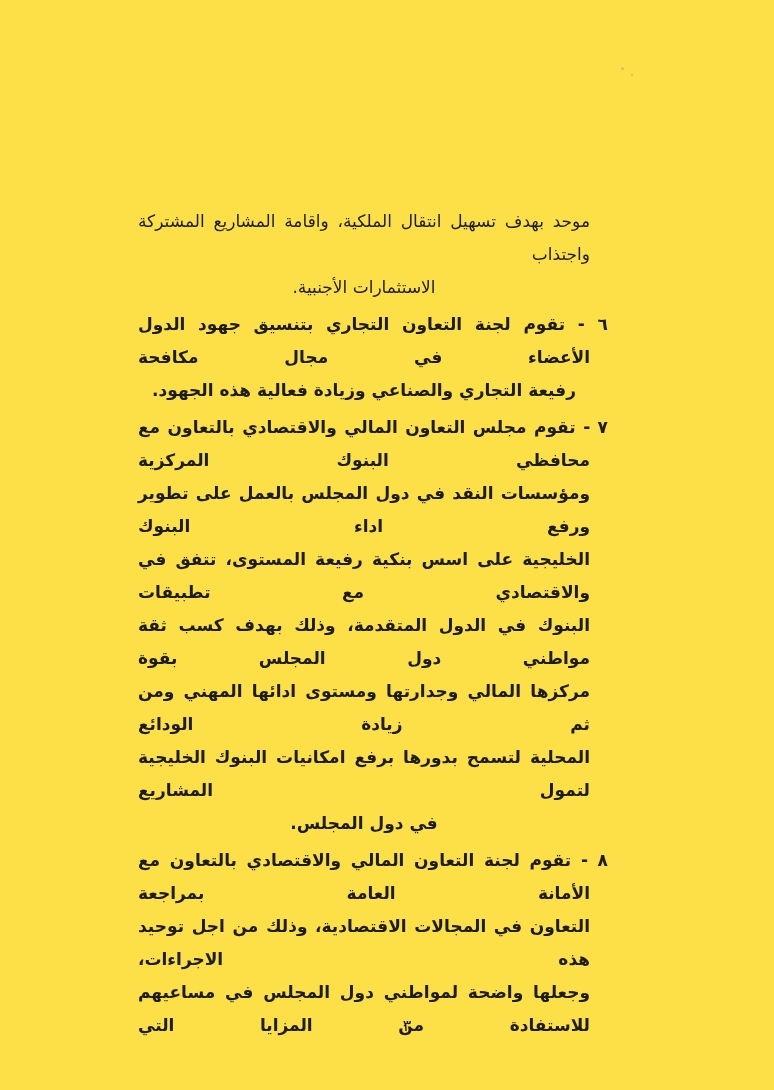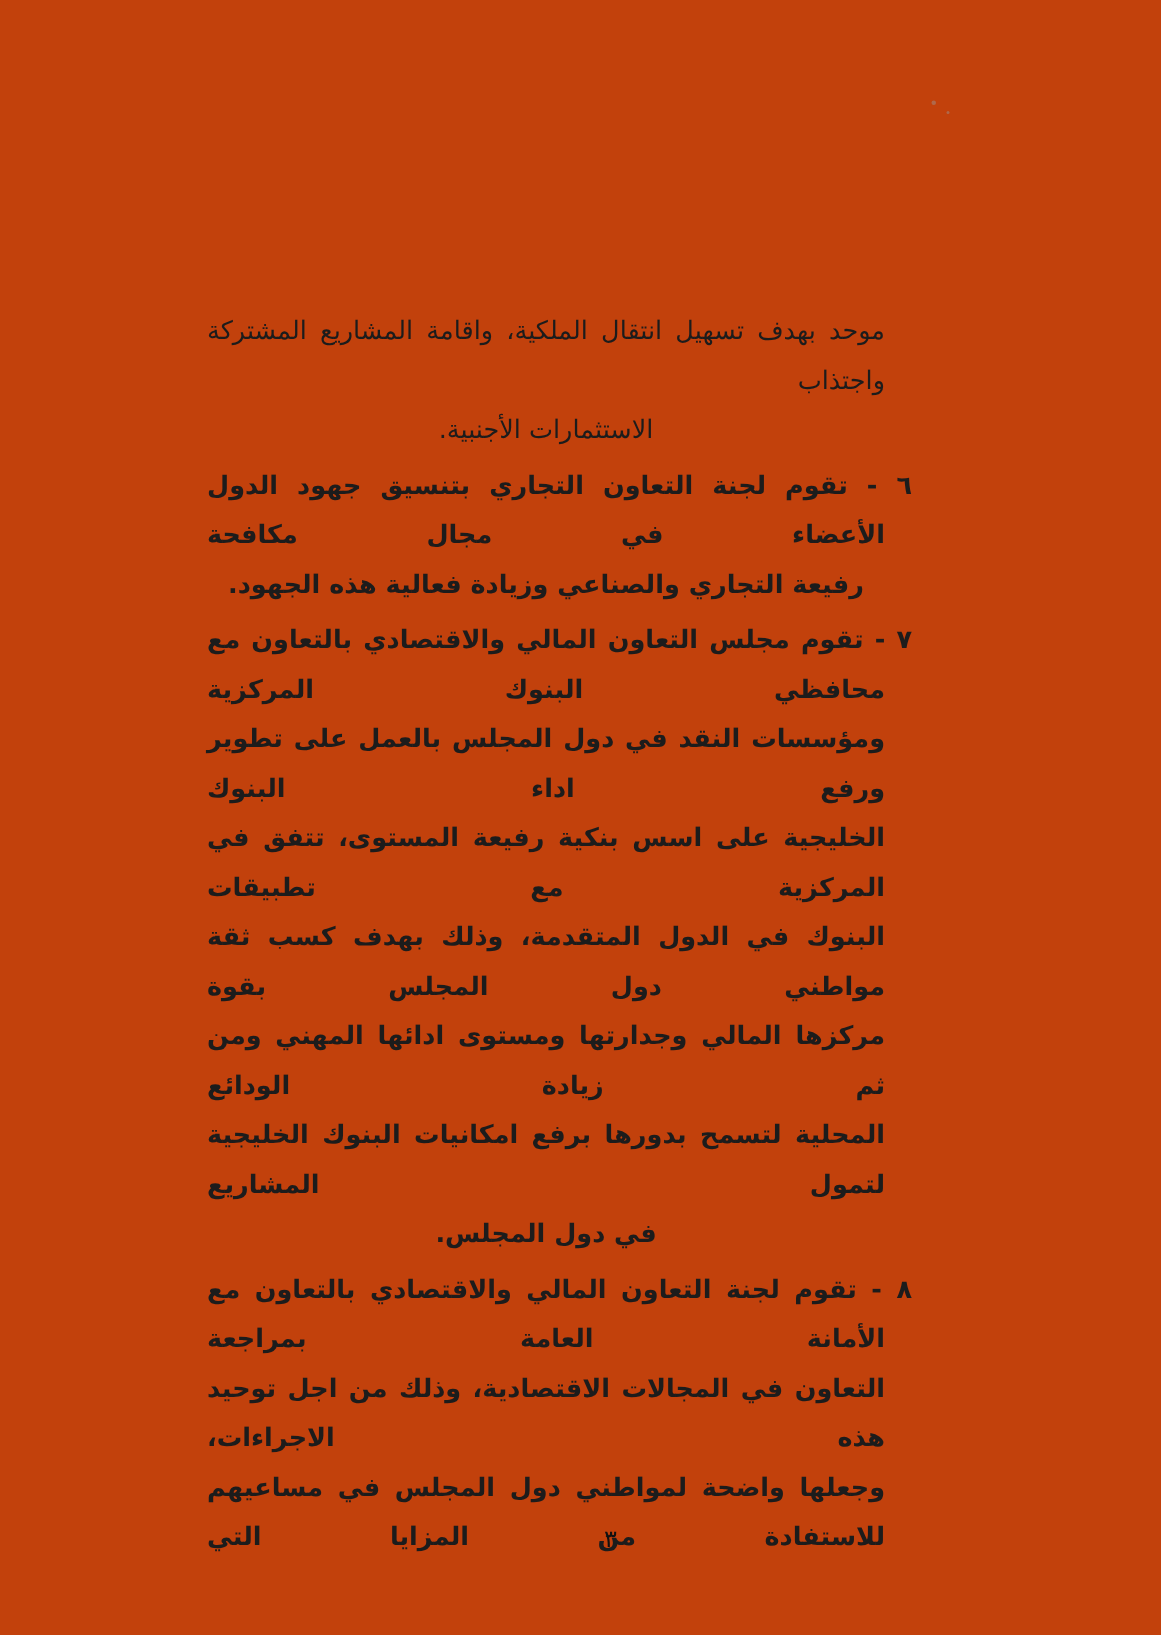--- a/index.html
+++ b/index.html
@@ -5,21 +5,21 @@
   html, body { margin: 0; padding: 0; }
   body {
     width: 774px; height: 1090px;
     background: #ffffff;
     position: relative;
     overflow: hidden;
     font-family: "DejaVu Sans", sans-serif;
   }
   .page {
     position: absolute; inset: 0;
-    background: #c2410c;
+    background: #fde047;
   }
   .doc-body {
     position: absolute;
     top: 205px;
     right: 166px;
     width: 470px;
     direction: rtl;
     color: #1c1c1c;
     font-size: 17px;
     line-height: 33px;
@@ -66,21 +66,21 @@
     </div>
 
     <div class="block item">
       <div class="line j first"><span class="num">٦ -</span> <span>تقوم لجنة التعاون التجاري بتنسيق جهود الدول الأعضاء في مجال مكافحة</span></div>
       <div class="line">رفيعة التجاري والصناعي وزيادة فعالية هذه الجهود.</div>
     </div>
 
     <div class="block item">
       <div class="line j first"><span class="num">٧ -</span> <span>تقوم مجلس التعاون المالي والاقتصادي بالتعاون مع محافظي البنوك المركزية</span></div>
       <div class="line j">ومؤسسات النقد في دول المجلس بالعمل على تطوير ورفع اداء البنوك</div>
-      <div class="line j">الخليجية على اسس بنكية رفيعة المستوى، تتفق في المركزية مع تطبيقات</div>
+      <div class="line j">الخليجية على اسس بنكية رفيعة المستوى، تتفق في والاقتصادي مع تطبيقات</div>
       <div class="line j">البنوك في الدول المتقدمة، وذلك بهدف كسب ثقة مواطني دول المجلس بقوة</div>
       <div class="line j">مركزها المالي وجدارتها ومستوى ادائها المهني ومن ثم زيادة الودائع</div>
       <div class="line j">المحلية لتسمح بدورها برفع امكانيات البنوك الخليجية لتمول المشاريع</div>
       <div class="line">في دول المجلس.</div>
     </div>
 
     <div class="block item">
       <div class="line j first"><span class="num">٨ -</span> <span>تقوم لجنة التعاون المالي والاقتصادي بالتعاون مع الأمانة العامة بمراجعة</span></div>
       <div class="line j">التعاون في المجالات الاقتصادية، وذلك من اجل توحيد هذه الاجراءات،</div>
       <div class="line j">وجعلها واضحة لمواطني دول المجلس في مساعيهم للاستفادة من المزايا التي</div>

